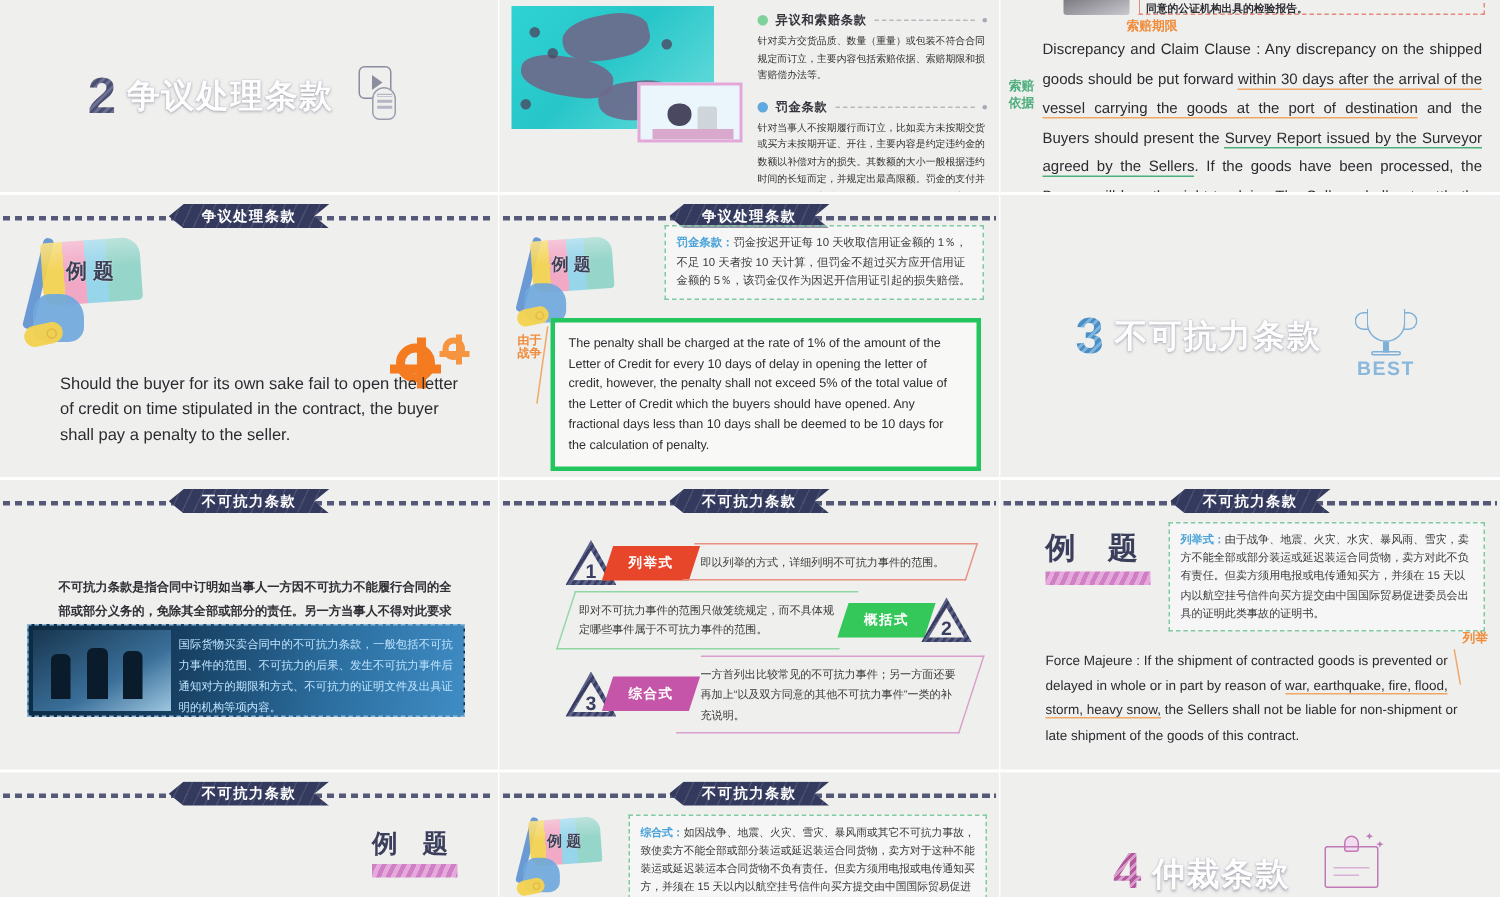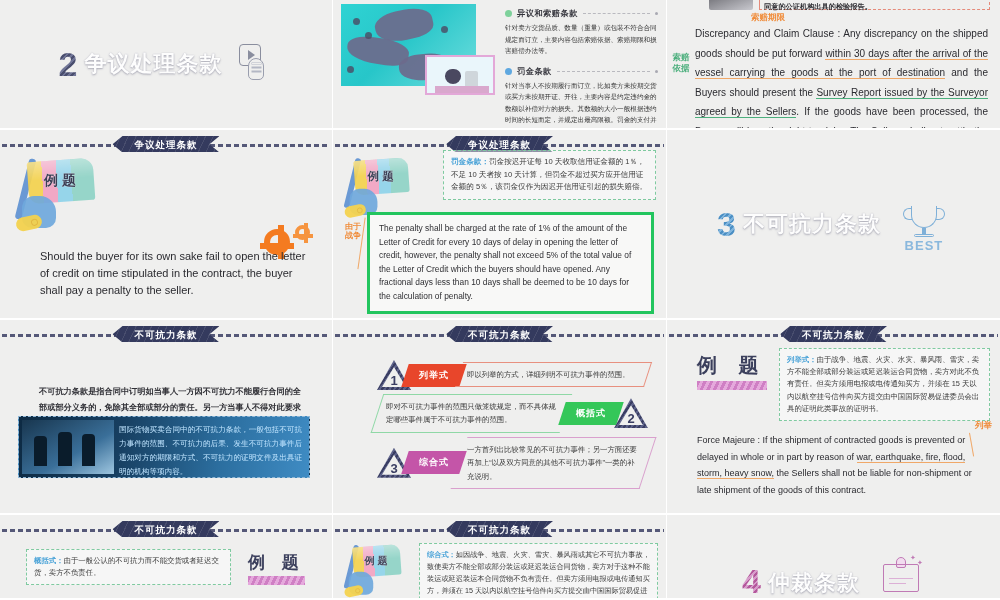--- a/index.html
+++ b/index.html
@@ -392,23 +392,20 @@
       <span>Force Majeure :  If the shipment of contracted goods is prevented or delayed in whole or in part by reason of </span><span class="u-or">war, earthquake, fire, flood, storm, heavy snow,</span><span> the Sellers shall not be liable for non-shipment or late shipment of the goods of this contract.</span>
     </div>
   </div>
 
   <div class="slide">
     <div class="ribbon-wrap">
       <div class="ribbon-line"></div>
       <div class="ribbon">不可抗力条款</div>
     </div>
 
-    <div class="dashbox" style="position:absolute;left:26px;top:34px;width:205px;font-size:7.4px;">
-      <b class="tag">概括式：</b><span>由于一般公认的不可抗力而不能交货或者延迟交货，卖方不负责任。</span>
-    </div>
 
     <div class="liti" style="position:absolute;left:248px;top:36px;">
       <div class="t" style="font-size:17px;letter-spacing:6px;">例 题</div>
       <div class="ul"></div>
     </div>
   </div>
 
   <div class="slide">
     <div class="ribbon-wrap">
       <div class="ribbon-line"></div>

